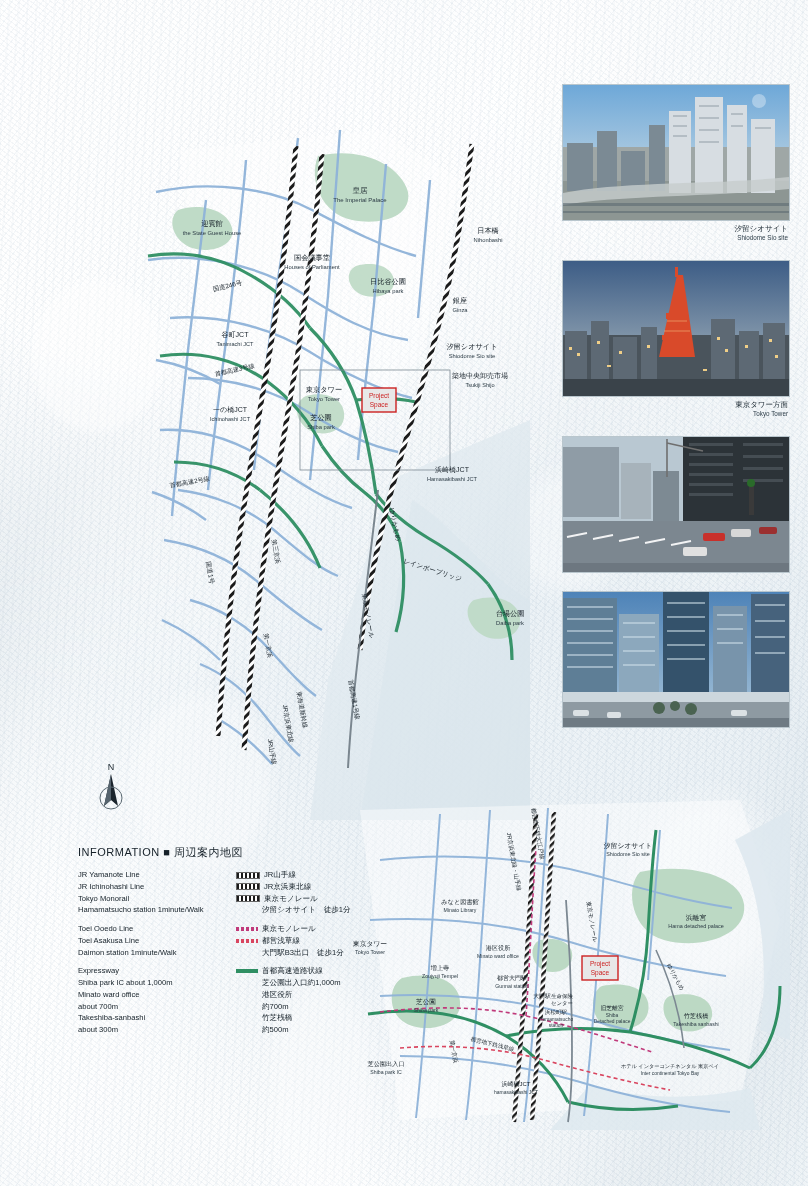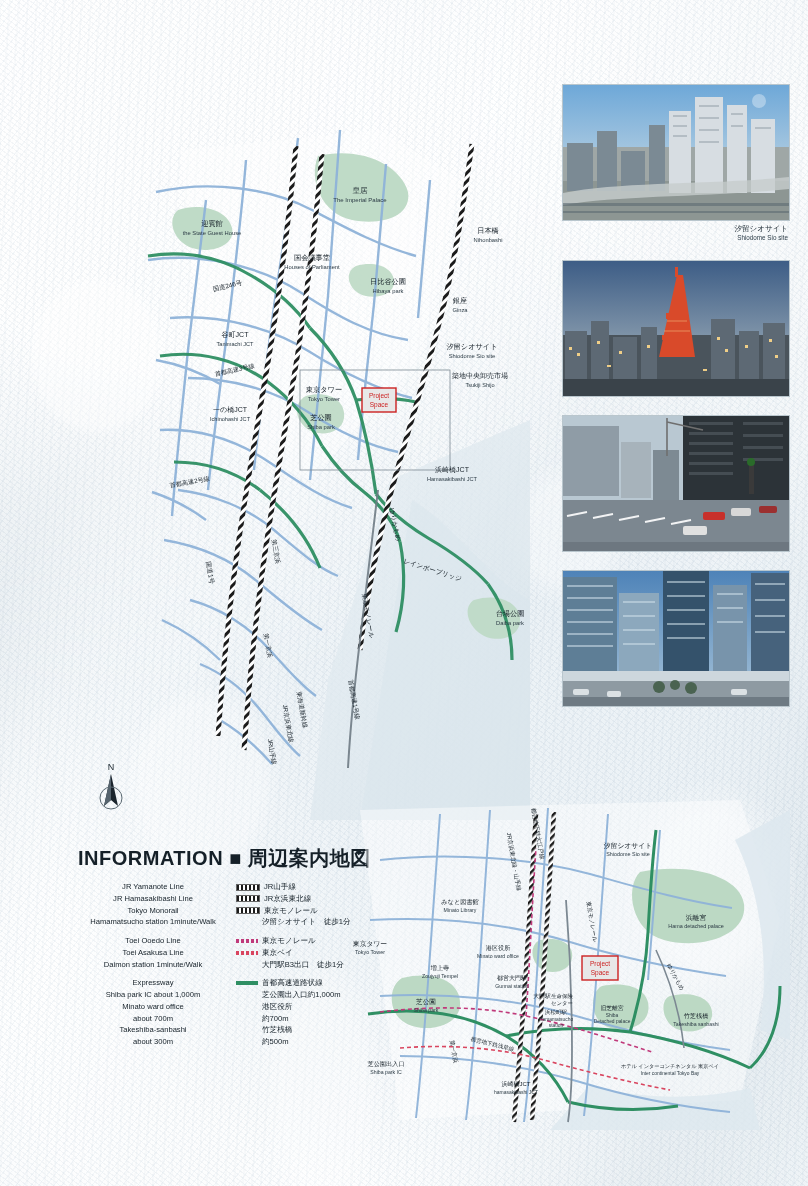--- a/index.html
+++ b/index.html
@@ -42,23 +42,23 @@
   .photo{width:226px;height:135px;display:block;border:1px solid #b9c6cd;}
   .photo-cap{font-size:7.5px;line-height:1.32;color:#1d2a33;text-align:right;padding-top:3px;}
   .photo-cap .en{font-size:6.3px;color:#31414c;}
 
   
   .map-main{position:absolute;left:60px;top:60px;width:470px;height:760px;}
   .map-sub{position:absolute;left:340px;top:800px;width:450px;height:330px;}
 
   
   .info{position:absolute;left:78px;top:845px;width:320px;color:#152028;}
-  .info-title{font-size:20px;letter-spacing:.5px;font-weight:700;margin-bottom:10px;}
+  .info-title{font-size:11px;letter-spacing:.5px;font-weight:400;margin-bottom:10px;}
   .legend-row{display:flex;align-items:center;font-size:7.6px;line-height:1.35;margin-bottom:1.5px;}
-  .legend-left{width:150px;text-align:center;padding-right:4px;white-space:nowrap;}
+  .legend-left{width:150px;text-align:left;padding-right:4px;white-space:nowrap;}
   .legend-swatch{width:22px;height:5px;flex:0 0 22px;margin:0 4px;}
   .legend-right{white-space:nowrap;}
   .legend-gap{height:7px;}
 
   .compass{position:absolute;left:88px;top:762px;width:46px;height:52px;text-align:center;}
   .compass .n{font-size:9px;color:#16222b;line-height:10px;}
 </style>
 </head>
 <body>
 
@@ -216,21 +216,21 @@
 
 <div class="info">
   <div class="info-title">INFORMATION ■ 周辺案内地図</div>
   <div id="legend-rows">
       <div class="legend-row">
         <div class="legend-left">JR Yamanote Line</div>
         <div class="legend-swatch" style="background: repeating-linear-gradient(90deg, rgb(27, 27, 27) 0px, rgb(27, 27, 27) 2px, rgb(255, 255, 255) 2px, rgb(255, 255, 255) 4px); height: 5px; border: 0.5px solid rgb(102, 102, 102);"></div>
         <div class="legend-right">JR山手線</div>
       </div>
       <div class="legend-row">
-        <div class="legend-left">JR Hamasakibashi Line</div>
+        <div class="legend-left">JR Ichinohashi Line</div>
         <div class="legend-swatch" style="background: repeating-linear-gradient(90deg, rgb(27, 27, 27) 0px, rgb(27, 27, 27) 2px, rgb(255, 255, 255) 2px, rgb(255, 255, 255) 4px); height: 5px; border: 0.5px solid rgb(102, 102, 102);"></div>
         <div class="legend-right">JR京浜東北線</div>
       </div>
       <div class="legend-row">
         <div class="legend-left">Tokyo Monorail</div>
         <div class="legend-swatch" style="background: repeating-linear-gradient(90deg, rgb(27, 27, 27) 0px, rgb(27, 27, 27) 2px, rgb(255, 255, 255) 2px, rgb(255, 255, 255) 4px); height: 5px; border: 0.5px solid rgb(102, 102, 102);"></div>
         <div class="legend-right">東京モノレール</div>
       </div>
       <div class="legend-row">
         <div class="legend-left">Hamamatsucho station 1minute/Walk</div>
@@ -239,21 +239,21 @@
       </div>
       <div class="legend-gap"></div>
       <div class="legend-row">
         <div class="legend-left">Toei Ooedo Line</div>
         <div class="legend-swatch" style="background: repeating-linear-gradient(90deg, rgb(192, 57, 122) 0px, rgb(192, 57, 122) 3px, transparent 3px, transparent 5px); height: 4px;"></div>
         <div class="legend-right">東京モノレール</div>
       </div>
       <div class="legend-row">
         <div class="legend-left">Toei Asakusa Line</div>
         <div class="legend-swatch" style="background: repeating-linear-gradient(90deg, rgb(217, 69, 95) 0px, rgb(217, 69, 95) 3px, transparent 3px, transparent 5px); height: 4px;"></div>
-        <div class="legend-right">東京ベイ</div>
+        <div class="legend-right">都営浅草線</div>
       </div>
       <div class="legend-row">
         <div class="legend-left">Daimon station 1minute/Walk</div>
         <div class="legend-swatch"></div>
         <div class="legend-right">大門駅B3出口　徒歩1分</div>
       </div>
       <div class="legend-gap"></div>
       <div class="legend-row">
         <div class="legend-left">Expressway</div>
         <div class="legend-swatch" style="background: rgb(47, 143, 99); height: 4px;"></div>
@@ -500,20 +500,24 @@
           <rect x="154" y="76" width="3" height="3"></rect>
         <rect x="162" y="88" width="3" height="3"></rect>
           <rect x="182" y="84" width="3" height="3"></rect>
         <rect x="206" y="78" width="3" height="3"></rect>
           <rect x="212" y="94" width="3" height="3"></rect>
         <rect x="44" y="104" width="4" height="2"></rect>
           <rect x="140" y="108" width="4" height="2"></rect>
       </g>
       <rect y="118" width="226" height="17" fill="#3a434a"></rect>
     </svg>
+    <div class="photo-cap">
+      <div>東京タワー方面</div>
+      <div class="en">Tokyo Tower</div>
+    </div>
   </div>
 
   <div class="photo-block">
     <svg class="photo" viewBox="0 0 226 135" preserveAspectRatio="none">
       <rect width="226" height="135" fill="#b9c8d2"></rect>
       <rect x="120" y="0" width="106" height="96" fill="#2c3338"></rect>
       <g fill="#454d53">
         <rect x="126" y="6" width="44" height="3"></rect>
           <rect x="126" y="16" width="44" height="3"></rect>
         <rect x="126" y="26" width="44" height="3"></rect>

